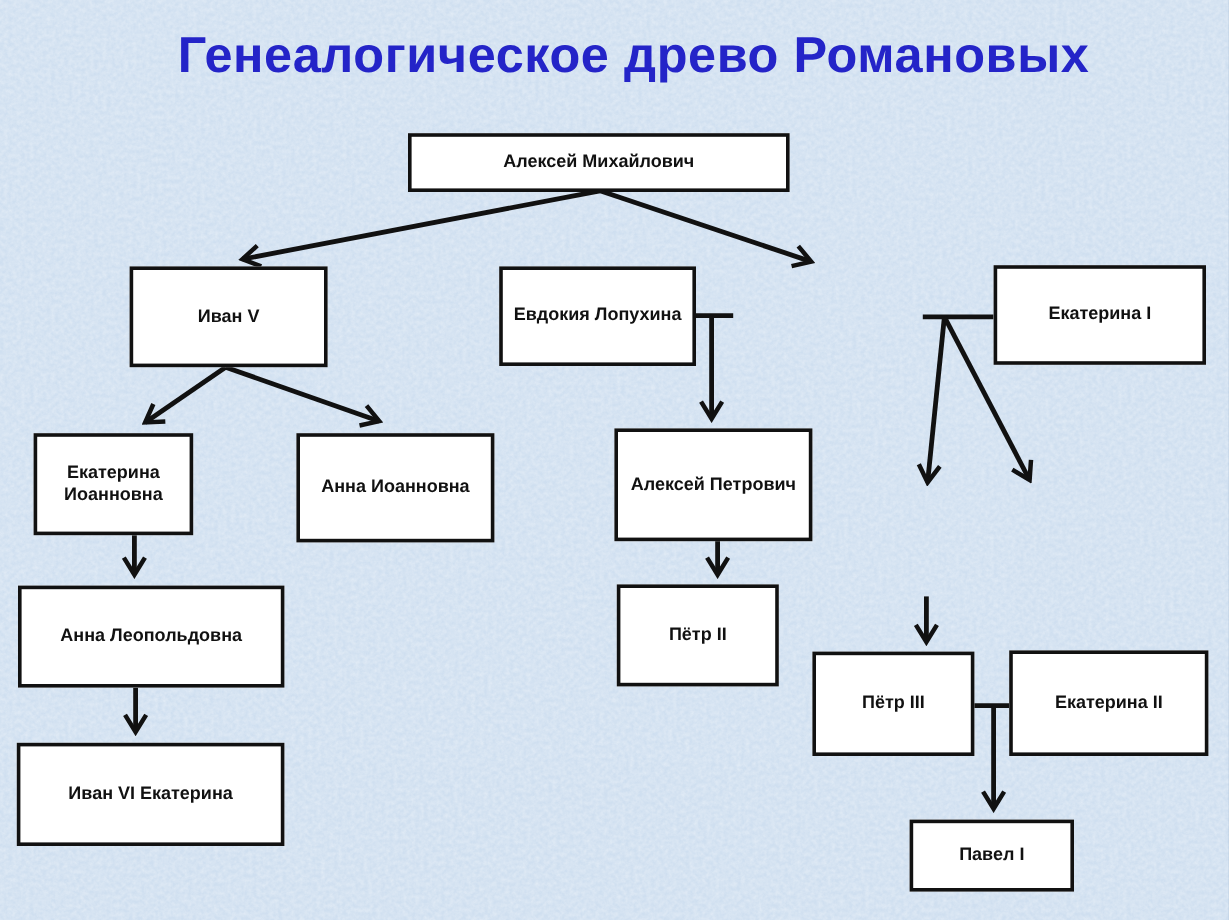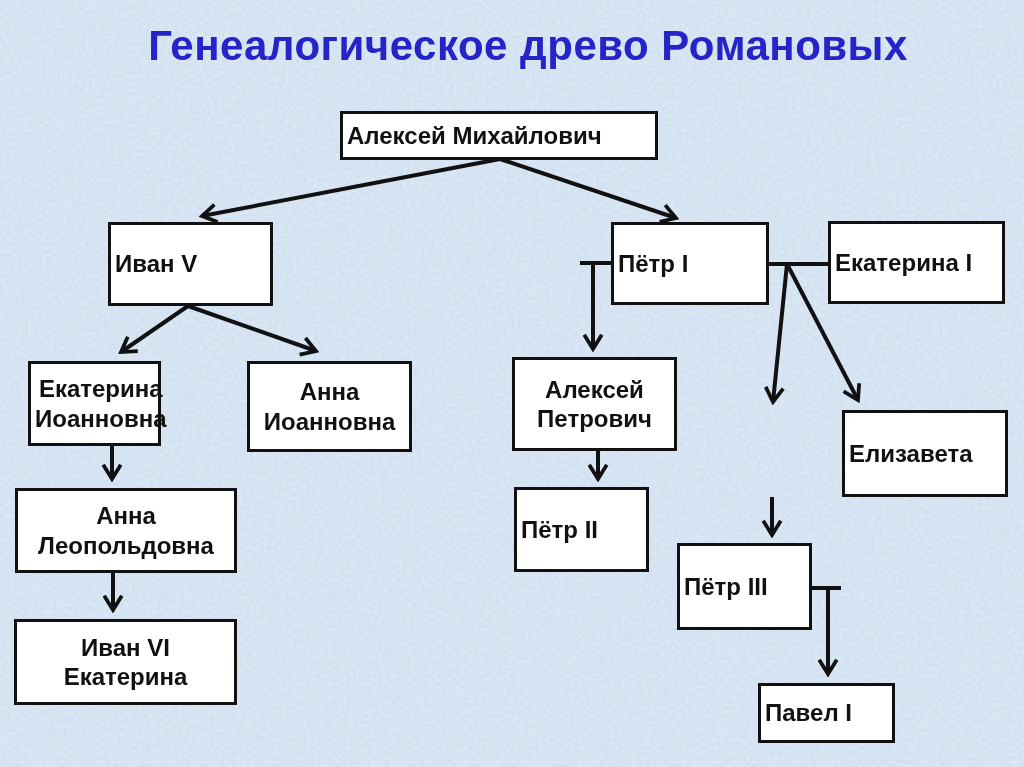--- a/index.html
+++ b/index.html
@@ -12,23 +12,23 @@
   .texture{position:absolute;left:0;top:0;z-index:0;}
   .connectors{position:absolute;left:0;top:0;z-index:1;}
   .title{
     position:absolute;left:0;top:22px;width:100%;z-index:3;
     text-align:center;font-size:42px;font-weight:bold;
     color:#2424c8;letter-spacing:0.5px;
   }
   .node{
     position:absolute;z-index:2;box-sizing:border-box;
     background:#ffffff;border:3px solid #111111;
-    display:flex;align-items:center;
+    display:flex;align-items:center;justify-content:center;
     text-align:center;color:#111111;font-weight:bold;
-    font-size:24px;line-height:1.22;padding:0 4px;
+    font-size:15px;line-height:1.22;padding:0 4px;
   }
   .connectors line, .connectors path.link{
     stroke:#111111;stroke-width:4;fill:none;
   }
 </style>
 </head>
 <body>
 
 <div class="stage">
 
@@ -70,60 +70,60 @@
   <div class="title">Генеалогическое древо Романовых</div>
 
   <div class="node" style="left:340px;top:111px;width:318px;height:49px">
     <span>Алексей Михайлович</span>
   </div>
 
   <div class="node" style="left:108px;top:222px;width:165px;height:84px">
     <span>Иван V</span>
   </div>
 
+  <div class="node" style="left:416px;top:222px;width:164px;height:83px">
+    <span>Евдокия Лопухина</span>
+  </div>
 
-  <div class="node" style="left:611px;top:222px;width:158px;height:83px">
-    <span>Пётр I</span>
-  </div>
 
   <div class="node" style="left:828px;top:221px;width:177px;height:83px">
     <span>Екатерина I</span>
   </div>
 
   <div class="node" style="left:28px;top:361px;width:133px;height:85px">
     <span>Екатерина Иоанновна</span>
   </div>
 
   <div class="node" style="left:247px;top:361px;width:165px;height:91px">
     <span>Анна Иоанновна</span>
   </div>
 
   <div class="node" style="left:512px;top:357px;width:165px;height:94px">
     <span>Алексей Петрович</span>
   </div>
 
 
-  <div class="node" style="left:842px;top:410px;width:166px;height:87px">
-    <span>Елизавета</span>
-  </div>
 
   <div class="node" style="left:514px;top:487px;width:135px;height:85px">
     <span>Пётр II</span>
   </div>
 
   <div class="node" style="left:15px;top:488px;width:222px;height:85px">
     <span>Анна Леопольдовна</span>
   </div>
 
   <div class="node" style="left:14px;top:619px;width:223px;height:86px">
     <span>Иван VI Екатерина</span>
   </div>
 
   <div class="node" style="left:677px;top:543px;width:135px;height:87px">
     <span>Пётр III</span>
   </div>
 
+  <div class="node" style="left:841px;top:542px;width:166px;height:88px">
+    <span>Екатерина II</span>
+  </div>
 
   <div class="node" style="left:758px;top:683px;width:137px;height:60px">
     <span>Павел I</span>
   </div>
 
 </div>
 
 </body></html>

